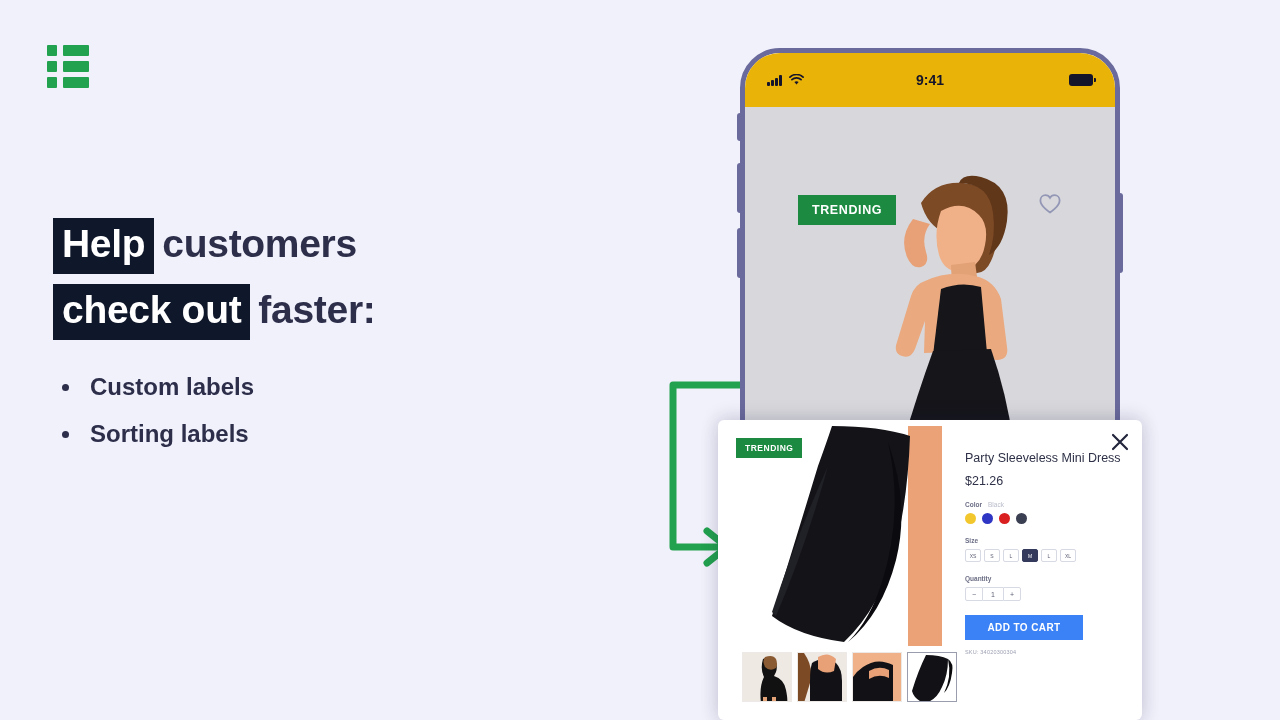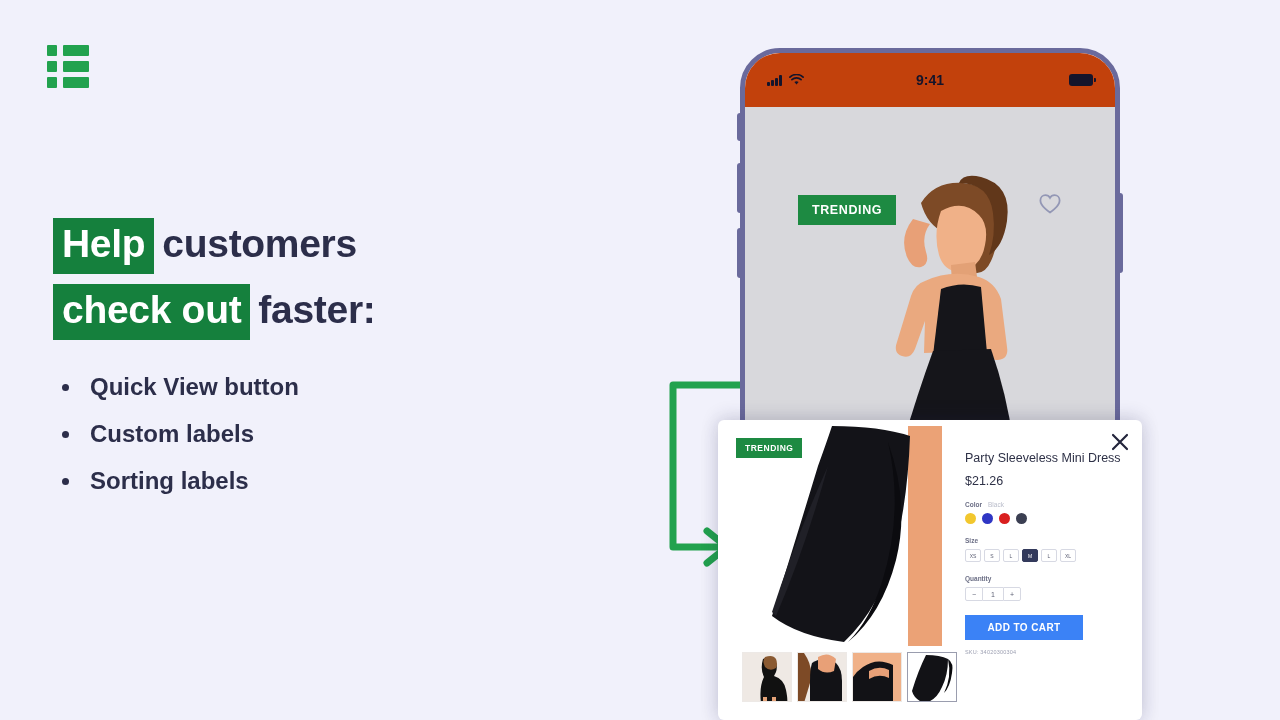--- a/index.html
+++ b/index.html
@@ -15,21 +15,21 @@
   #logo { position: absolute; left: 47px; top: 45px; width: 42px; height: 44px; }
   #logo .lrow { display: flex; align-items: center; gap: 6px; margin-bottom: 5px; }
   #logo .sq { width: 10px; height: 11px; background: #22a24e; border-radius: 1px; }
   #logo .bar { width: 26px; height: 11px; background: #22a24e; border-radius: 1px; }
 
   
   #headline { position: absolute; left: 53px; top: 218px; width: 560px; }
   #headline .hline { display: block; margin-bottom: 10px; white-space: nowrap; }
   #headline .hl {
     display: inline-block;
-    background: #15803d; color: #ffffff;
+    background: #0f172a; color: #ffffff;
     font-size: 39px; font-weight: bold;
     padding: 4px 9px 8px 9px;
     line-height: 44px;
     letter-spacing: -0.3px;
   }
   #headline .plain {
     display: inline-block;
     color: #2c2e4a; font-size: 39px; font-weight: bold;
     line-height: 44px; padding-left: 8px;
     letter-spacing: -0.3px;
@@ -60,21 +60,21 @@
   }
   .sidebtn { position: absolute; background: #6a6a9c; }
   .sb-l1 { left: -8px; top: 60px; width: 5px; height: 28px; border-radius: 3px 0 0 3px; }
   .sb-l2 { left: -8px; top: 110px; width: 5px; height: 50px; border-radius: 3px 0 0 3px; }
   .sb-l3 { left: -8px; top: 175px; width: 5px; height: 50px; border-radius: 3px 0 0 3px; }
   .sb-r1 { right: -8px; top: 140px; width: 5px; height: 80px; border-radius: 0 3px 3px 0; }
 
   #statusbar {
     position: absolute; left: 0; top: 0; width: 370px; height: 54px;
     display: flex; align-items: center; padding: 0 22px;
-    border-radius: 35px 35px 0 0; background: #c2410c; justify-content: center;
+    border-radius: 35px 35px 0 0; background: #eab308; justify-content: center;
   }
   #sb-left { display: flex; align-items: flex-end; gap: 7px; }
   .bars { display: flex; align-items: flex-end; gap: 1.5px; height: 11px; }
   .bars i { width: 2.6px; background: #14142b; border-radius: 1px; display: block; }
   .bars i:nth-child(1) { height: 4px; }
   .bars i:nth-child(2) { height: 6px; }
   .bars i:nth-child(3) { height: 8.5px; }
   .bars i:nth-child(4) { height: 11px; }
   #sb-time {
     position: absolute; left: 0; right: 0; text-align: center;
@@ -194,24 +194,20 @@
   <div id="headline">
     <div class="hline">
       <span class="hl">Help</span><span class="plain">customers</span>
     </div>
     <div class="hline">
       <span class="hl">check out</span><span class="plain">faster:</span>
     </div>
   </div>
 
   <ul id="bullets">
-    <li>
-      <span class="dot"></span>
-      <span>Quick View button</span>
-    </li>
     <li>
       <span class="dot"></span>
       <span>Custom labels</span>
     </li>
     <li>
       <span class="dot"></span>
       <span>Sorting labels</span>
     </li>
   </ul>
 

